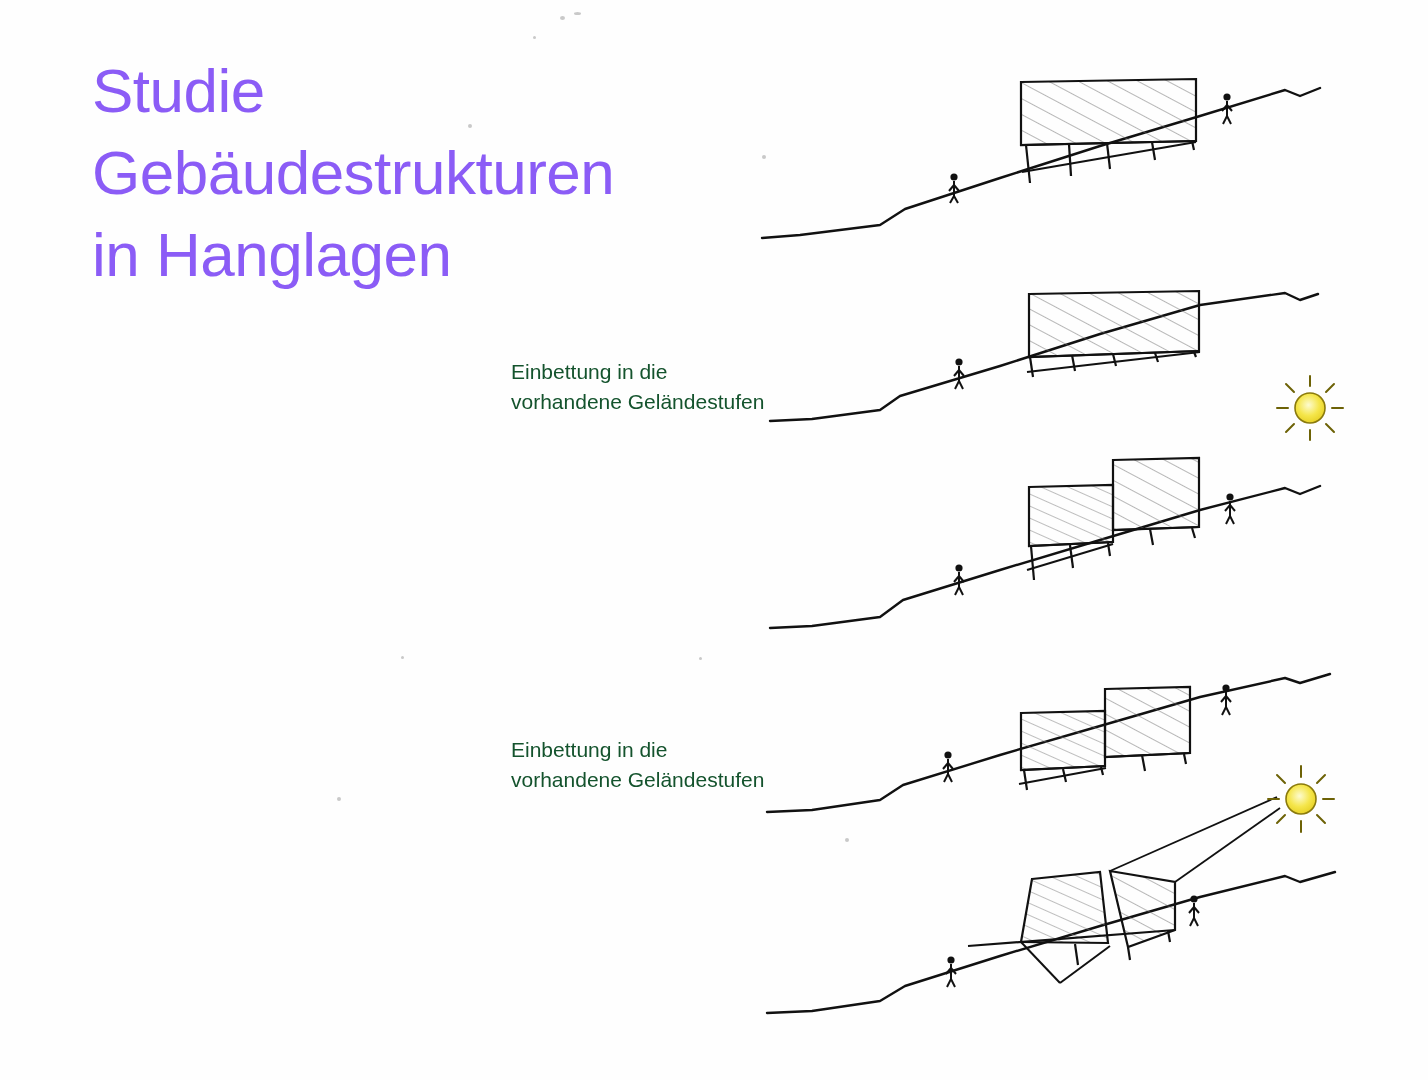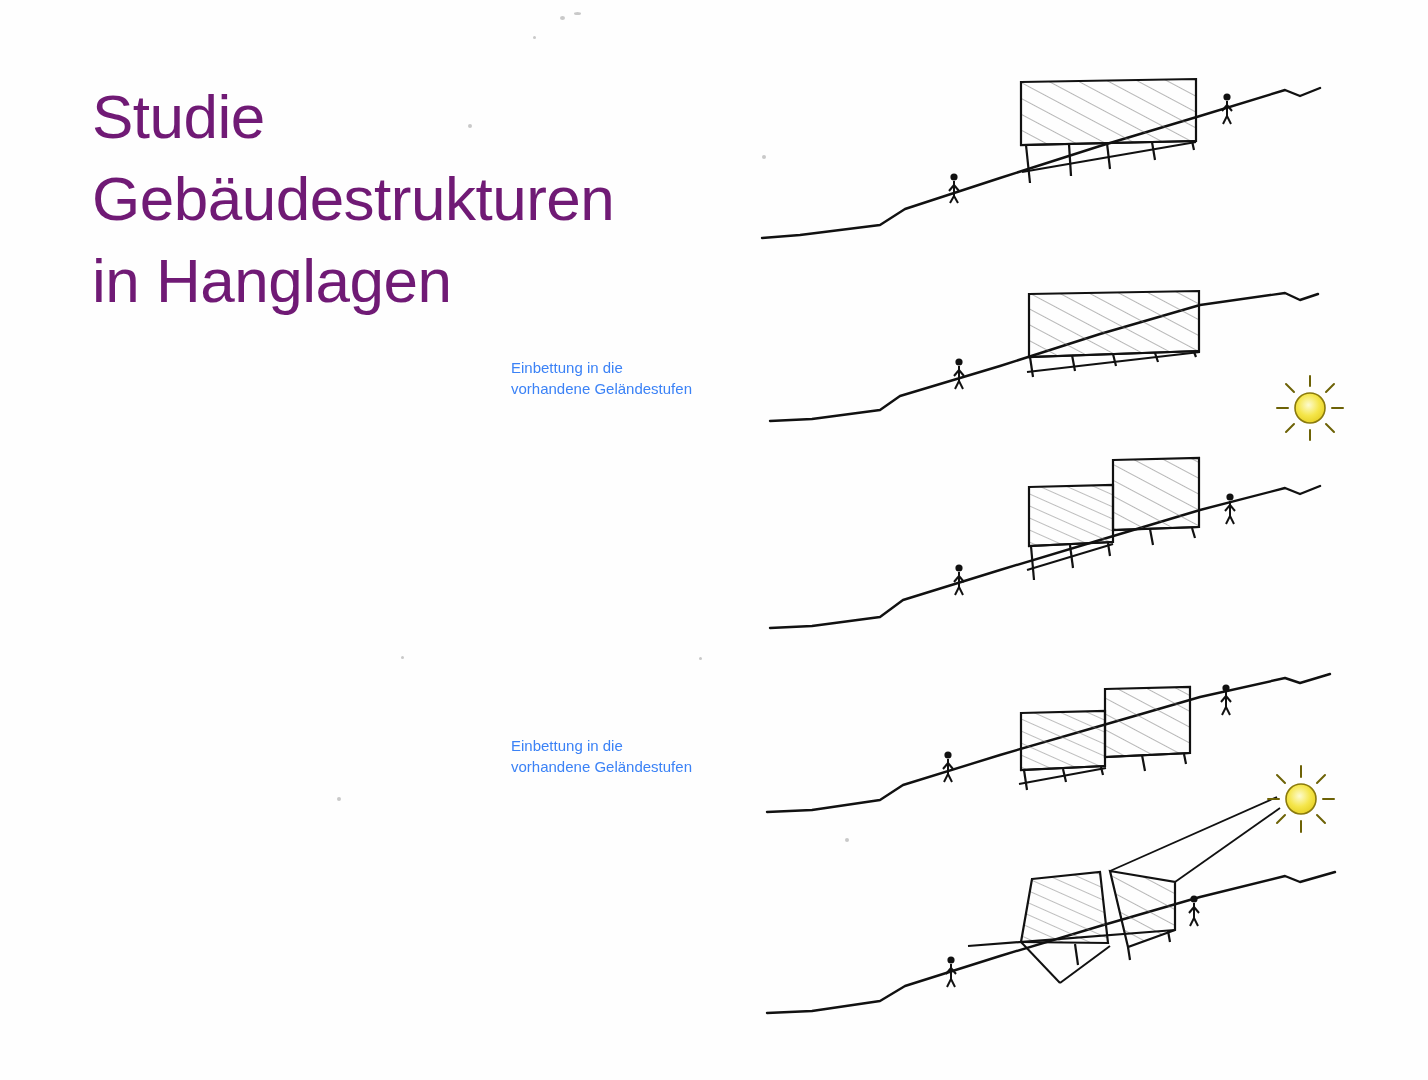--- a/index.html
+++ b/index.html
@@ -14,34 +14,34 @@
   #slide {
     position: relative;
     width: 1428px;
     height: 1080px;
     background: #fefefe;
     overflow: hidden;
   }
   #title-block {
     position: absolute;
     left: 92px;
-    top: 76px;
+    top: 50px;
     width: 640px;
     font-size: 62px;
     line-height: 1.32;
     font-weight: 400;
     letter-spacing: -0.5px;
-    color: #701a75;
+    color: #8b5cf6;
     white-space: pre-line;
   }
   .caption {
     position: absolute;
-    font-size: 15px;
+    font-size: 21px;
     line-height: 1.42;
-    color: #3b82f6;
+    color: #14532d;
     white-space: pre-line;
   }
   #caption-1 { left: 511px; top: 357px; }
   #caption-2 { left: 511px; top: 735px; }
 
   .sketch {
     position: absolute;
     left: 0;
     top: 0;
     width: 1428px;

